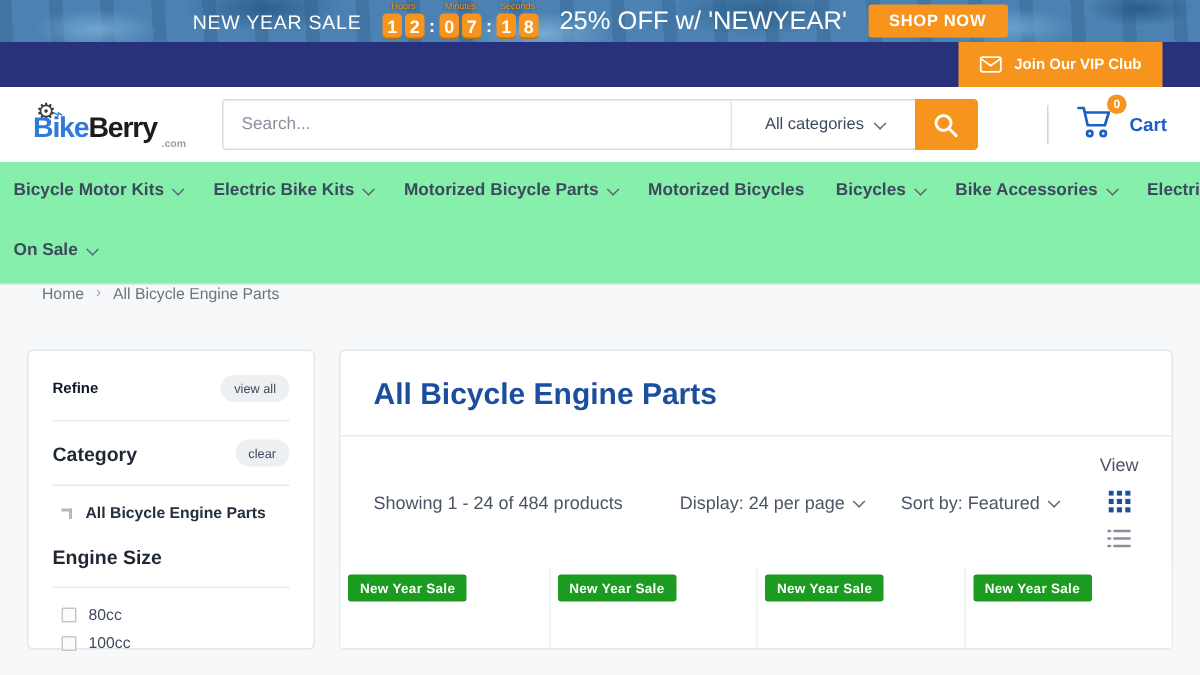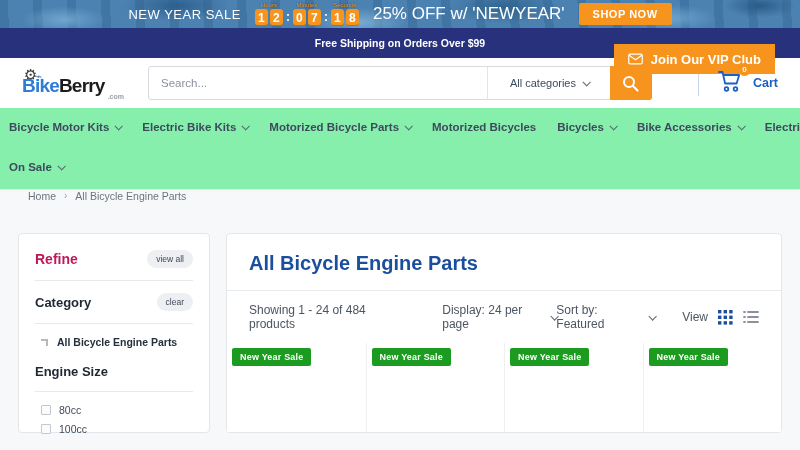--- a/index.html
+++ b/index.html
@@ -34,22 +34,22 @@
   .shop-now{
     background:#f7941e; color:#fff; border:none; font-weight:bold; font-size:11px;
     padding:5px 14px; border-radius:2px; letter-spacing:.5px; cursor:pointer;
     font-family:inherit;
   }
 
   
   .announce{ height:30px; background:#28317c; position:relative; display:flex; align-items:center; justify-content:center; }
   .announce-text{ color:#fff; font-size:10.5px; font-weight:bold; }
   .vip-btn{
-    position:absolute; right:25px; top:16px; height:30px; background:#f7941e; border:none;
-    color:#fff; font-weight:bold; font-size:13px; display:flex; align-items:center; gap:8px;
+    position:absolute; right:25px; top:0; height:30px; background:#f7941e; border:none;
+    color:#fff; font-weight:bold; font-size:10px; display:flex; align-items:center; gap:8px;
     padding:0 14px; cursor:pointer; font-family:inherit;
   }
   .vip-mail{ width:15px; height:12px; }
 
   
   .header{ height:50px; background:#fff; display:flex; align-items:center; padding:0 22px; }
   .logo{ display:flex; flex-direction:column; line-height:1; cursor:pointer; min-width:108px; }
   .logo-gear{ font-size:15px; color:#3a3a3a; margin-left:2px; letter-spacing:-2px; }
   .logo-gear .wrench{ color:#2e7cd6; font-size:11px; }
   .logo-text{ font-size:19px; font-weight:bold; letter-spacing:-.8px; margin-top:-6px; }
@@ -85,41 +85,41 @@
   .crumb-home{ cursor:pointer; }
   .crumb-sep{ color:#9aa2ac; font-size:10px; }
 
   
   .content{ display:flex; gap:16px; padding:10px 18px 0; background:#f7f8fa; height:210px; }
   .card{ background:#fff; border:1px solid #e4e7ea; border-radius:4px; }
 
   
   .sidebar{ width:192px; padding:16px 16px; flex-shrink:0; }
   .side-head{ display:flex; align-items:center; justify-content:space-between; }
-  .side-title{ font-size:14px; font-weight:bold; color:#be185d; }
+  .side-title{ font-size:10px; font-weight:bold; color:#0f172a; }
   .side-title-sm{ font-size:13px; font-weight:bold; color:#1f2733; }
   .pill{ background:#edeff2; border:none; border-radius:10px; font-size:8.5px; color:#3d4a5c; padding:4px 9px; cursor:pointer; font-family:inherit; }
   .side-divider{ height:1px; background:#e8eaed; margin:12px 0; }
   .cat-item{ display:flex; align-items:center; gap:9px; margin:2px 0 16px 6px; cursor:pointer; }
   .cat-bullet{ width:7px; height:7px; border-top:2px solid #b3b9c0; border-right:2px solid #b3b9c0; }
   .cat-item-label{ font-size:10.5px; font-weight:bold; color:#24303d; }
   .filter-title{ font-size:13px; font-weight:bold; color:#1f2733; margin-bottom:10px; }
   .opt{ display:flex; align-items:center; gap:8px; margin:0 0 7px 6px; cursor:pointer; }
   .checkbox{ width:10px; height:10px; border:1px solid #c3c8ce; background:#fbfbfc; border-radius:1px; }
   .opt-label{ font-size:10.5px; color:#3d4a5c; }
 
   
   .main{ flex:1; display:flex; flex-direction:column; }
   .main-title{ font-size:20px; font-weight:bold; color:#1b4f9e; padding:18px 22px 15px; }
   .main-divider{ height:1px; background:#e8eaed; }
   .toolbar{ display:flex; align-items:center; padding:12px 22px; font-size:12px; color:#4b5563; }
   .tb-showing{ margin-right:38px; }
   .tb-group{ display:flex; align-items:center; gap:6px; cursor:pointer; }
   .tb-sort{ margin-left:auto; }
-  .tb-view{ display:flex; align-items:flex-start; gap:10px; margin-left:28px; }
+  .tb-view{ display:flex; align-items:center; gap:10px; margin-left:28px;flex-direction:column; }
   .view-label{ color:#4b5563; }
   .view-btn{ background:none; border:none; padding:0; cursor:pointer; display:flex; }
   .grid{ display:grid; grid-template-columns:repeat(4,1fr); flex:1; }
   .product-cell{ position:relative; background:#fff; }
   .product-cell + .product-cell{ border-left:1px solid #eef0f2; }
   .badge{
     position:absolute; top:5px; left:5px; background:#1b9b1f; color:#fff;
     font-size:9px; font-weight:bold; padding:4px 8px; border-radius:2px; letter-spacing:.2px;
   }
 </style>
@@ -151,21 +151,20 @@
         <span class="cd-digit">1</span>
         <span class="cd-digit">8</span>
       </div>
     </div>
   </div>
   <span class="sale-offer">25% OFF w/ 'NEWYEAR'</span>
   <button class="shop-now">SHOP NOW</button>
 </div>
 
 <div class="announce">
-  <span class="announce-text">Free Shipping on Orders Over $99</span>
   <button class="vip-btn">
     <svg class="vip-mail" viewBox="0 0 20 15" fill="none" stroke="#fff" stroke-width="1.6">
       <rect x="1" y="1" width="18" height="13" rx="2"></rect>
         <path d="M1.5 2.5 L10 8.5 L18.5 2.5"></path>
     </svg>
     <span>Join Our VIP Club</span>
   </button>
 </div>
 
 <div class="header">

